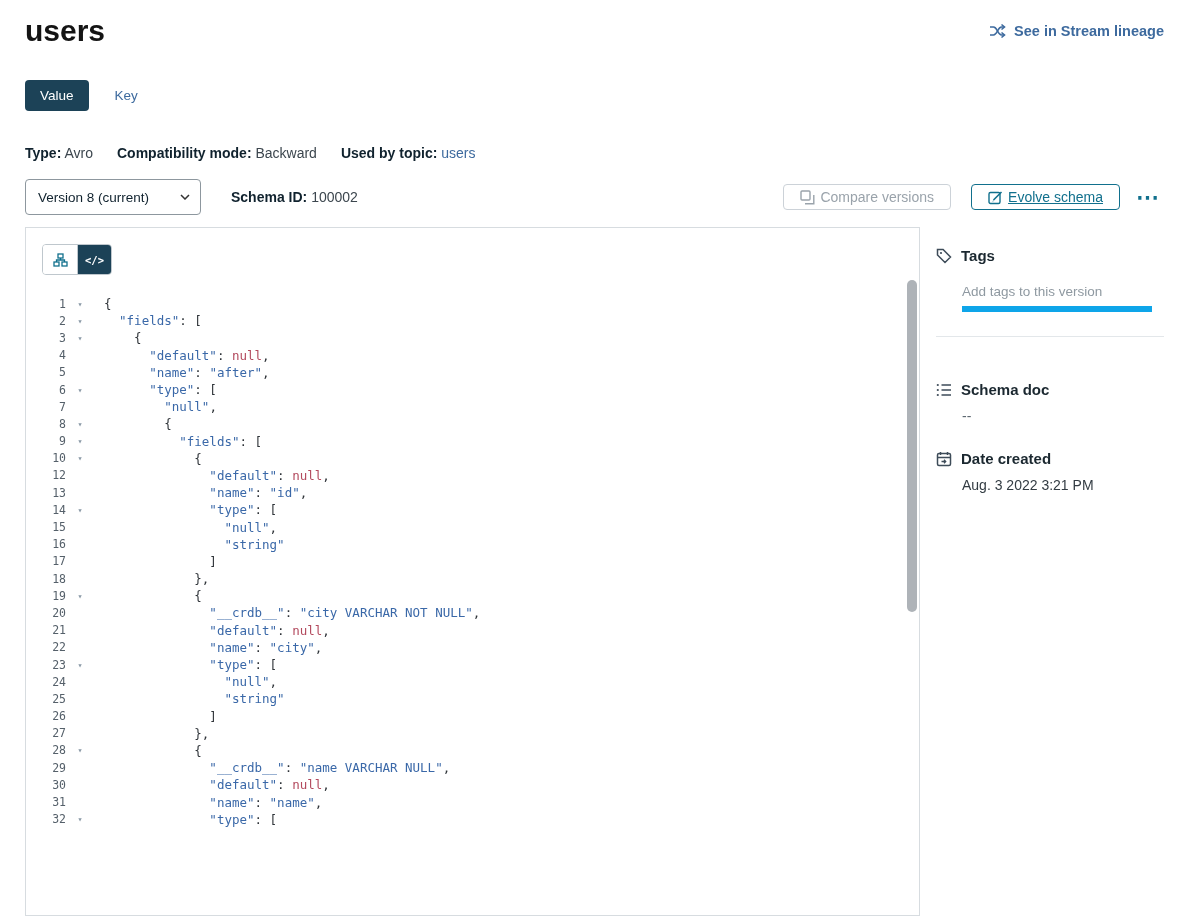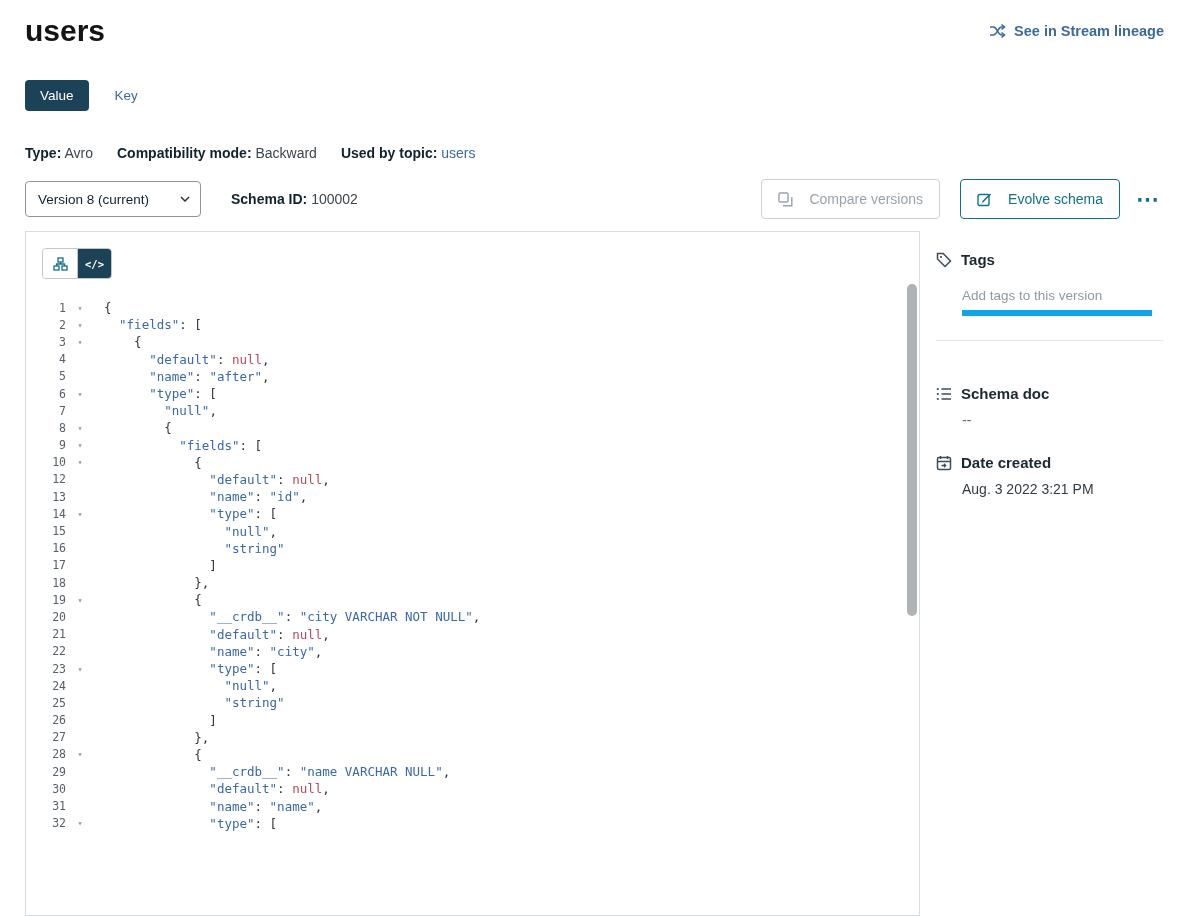--- a/index.html
+++ b/index.html
@@ -23,23 +23,23 @@
 
   .meta-row { margin-top:34px; font-size:14px; color:#3c464e; display:flex; gap:24px; align-items:baseline; }
   .meta-item b { color:#10222e; font-weight:700; }
   .meta-link { color:#3d6a9e; cursor:pointer; text-decoration:none; }
 
   .version-row { margin-top:18px; display:flex; align-items:center; }
   .select { width:176px; height:36px; border:1px solid #8d979e; border-radius:4px; display:flex; align-items:center; justify-content:space-between; padding:0 10px 0 12px; font-size:13.5px; color:#10222e; cursor:pointer; background:#fff; }
   .schema-id { margin-left:30px; font-size:14px; color:#3c464e; }
   .schema-id b { color:#10222e; }
   .spacer { flex:1; }
-  .btn { height:40px; display:inline-flex; align-items:center; gap:16px; padding:0 16px; border-radius:4px; background:#fff; font-size:14px; font-family:inherit; cursor:pointer; }
+  .btn { height:26px; display:inline-flex; align-items:center; gap:5px; padding:0 16px; border-radius:4px; background:#fff; font-size:14px; font-family:inherit; cursor:pointer; }
   .btn.gray { border:1px solid #ccd2d8; color:#9aa3ab; cursor:default; }
-  .btn.teal { border:1px solid #11708d; color:#11708d; margin-left:20px; font-weight:500; }
+  .btn.teal { border:1px solid #11708d; color:#11708d; margin-left:20px; font-weight:500;text-decoration:underline; }
   .more { border:none; background:none; color:#11708d; font-size:23px; margin-left:12px; cursor:pointer; line-height:1; padding:0 4px; font-weight:700; letter-spacing:1px; }
 
   .content { display:flex; margin-top:12px; flex:1; min-height:0; }
   .code-panel { width:895px; flex:none; border:1px solid #d7dce0; position:relative; overflow:hidden; background:#fff; }
   .editor-toolbar { padding:16px 16px 10px; }
   .toggle-group { display:inline-flex; border:1px solid #bfc7cd; border-radius:4px; overflow:hidden; }
   .tg-btn { width:34px; height:29px; display:flex; align-items:center; justify-content:center; background:#fff; border:none; cursor:pointer; color:#11708d; }
   .tg-btn + .tg-btn { border-left:1px solid #bfc7cd; }
   .tg-btn.active { background:#1c4257; color:#fff; }
   .code-glyph { font-family:"DejaVu Sans Mono",monospace; font-size:10.5px; font-weight:bold; }

